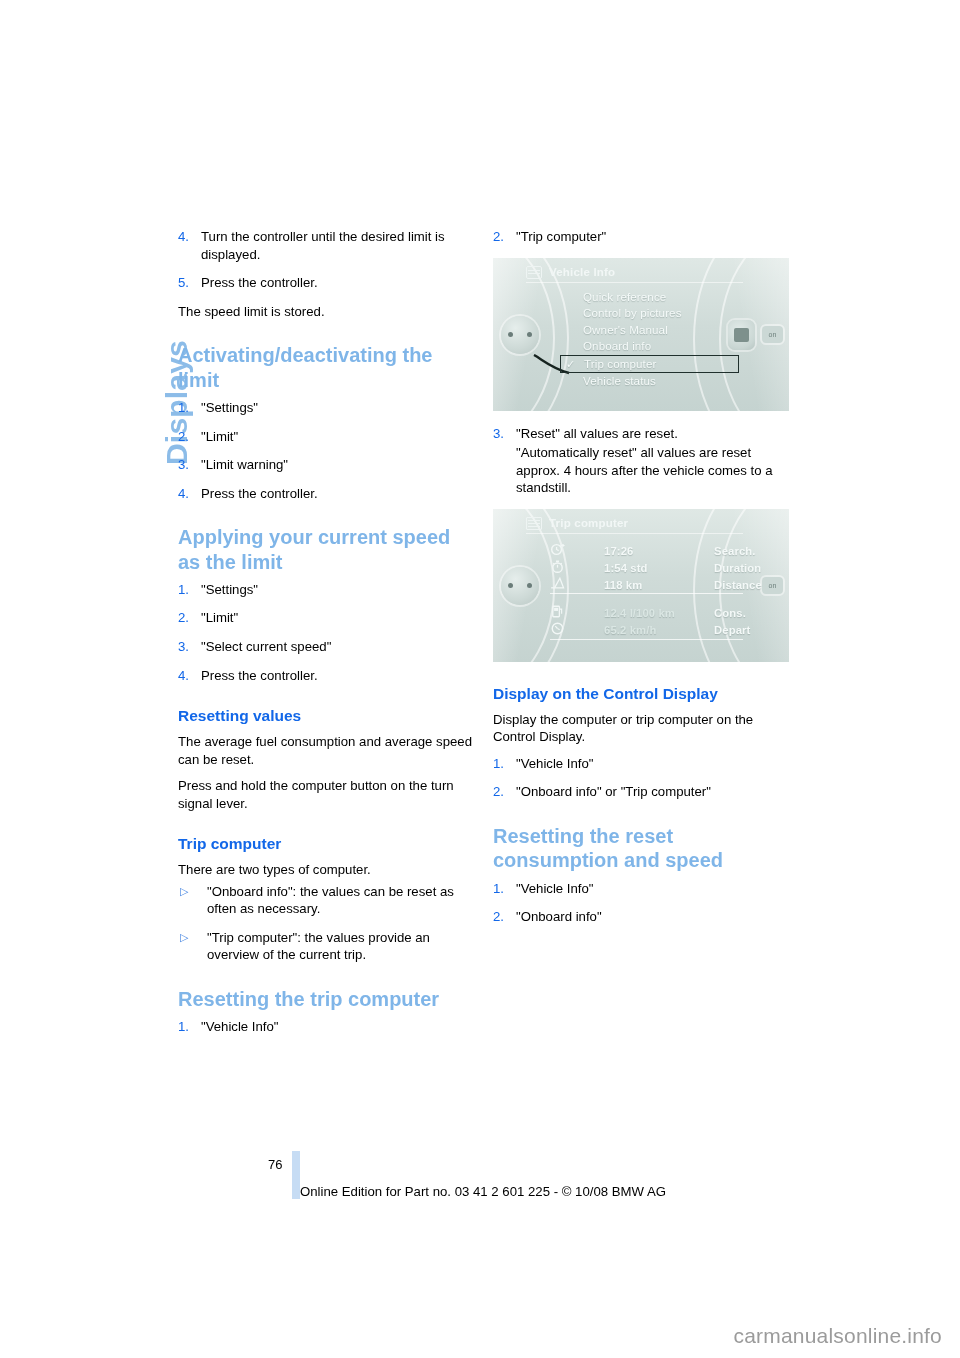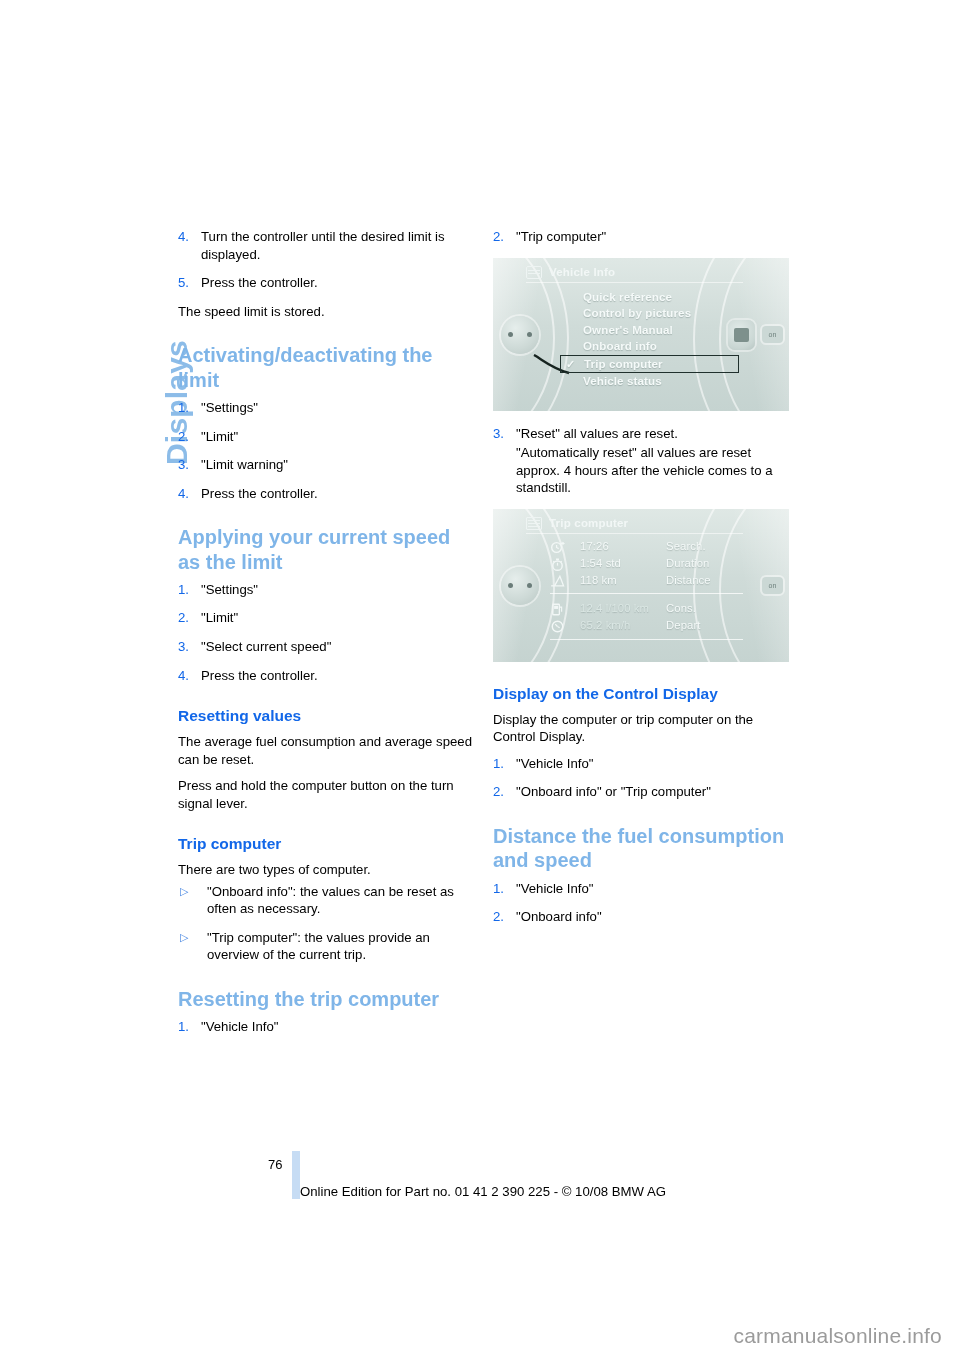--- a/index.html
+++ b/index.html
@@ -242,21 +242,21 @@
 
   
   .menu-list {
     margin-top: 6px;
     padding-left: 57px;
   }
   .menu-item {
     position: relative;
     color: #f5faf9;
     font-size: 11.6px;
-    font-weight: bold;
+    font-weight: normal;
     line-height: 16.5px;
     letter-spacing: 0.1px;
     text-shadow: 0 1px 1px rgba(90,110,106,0.35);
   }
   .menu-item.selected {
     border: 1.6px solid #20302d;
     margin-left: -23px;
     padding-left: 23px;
     width: 179px;
     box-sizing: border-box;
@@ -276,27 +276,28 @@
   }
   .pointer-line svg { display: block; }
 
   
   .trip-table {
     margin-top: 6px;
     padding-left: 24px;
   }
   .trip-row {
     display: flex;
-    align-items: flex-start;
+    align-items: flex-end;
     height: 17px;
     color: #f4f9f8;
     font-size: 11.3px;
-    font-weight: normal;
+    font-weight: bold;
     letter-spacing: 0.1px;
     text-shadow: 0 1px 1px rgba(90,110,106,0.3);
+    gap: 24px;
   }
   .trip-row.sep { border-top: 1.3px solid rgba(255,255,255,0.75); margin-top: 2px; padding-top: 8px; }
   .trip-row .ti { width: 30px; flex: none; display: flex; align-items: center; }
   .trip-row .tv { width: 86px; flex: none; }
   .trip-row .tl { flex: 1; }
   .trip-row.dim .tv { color: #dbe7e4; }
   .trip-reset {
     margin-top: 3px;
     padding-top: 20px;
     border-top: 1.3px solid rgba(255,255,255,0.75);
@@ -588,34 +589,34 @@
       <li>
         <span class="num">1.</span>
         <span>"Vehicle Info"</span>
       </li>
       <li>
         <span class="num">2.</span>
         <span>"Onboard info" or "Trip computer"</span>
       </li>
     </ol>
 
-    <div class="h3">Distance the fuel consumption and speed</div>
+    <div class="h3">Resetting the reset consumption and speed</div>
     <ol class="steps">
       <li>
         <span class="num">1.</span>
         <span>"Vehicle Info"</span>
       </li>
       <li>
         <span class="num">2.</span>
         <span>"Onboard info"</span>
       </li>
     </ol>
   </div>
 
   <div class="footer">
     <div class="pagenum">76</div>
     <div class="page-bar"></div>
-    <div class="footer-text">Online Edition for Part no. 01 41 2 390 225 - © 10/08 BMW AG</div>
+    <div class="footer-text">Online Edition for Part no. 03 41 2 601 225 - © 10/08 BMW AG</div>
   </div>
 
   <div class="watermark">carmanualsonline.info</div>
 
 </div>
 
 </body></html>

